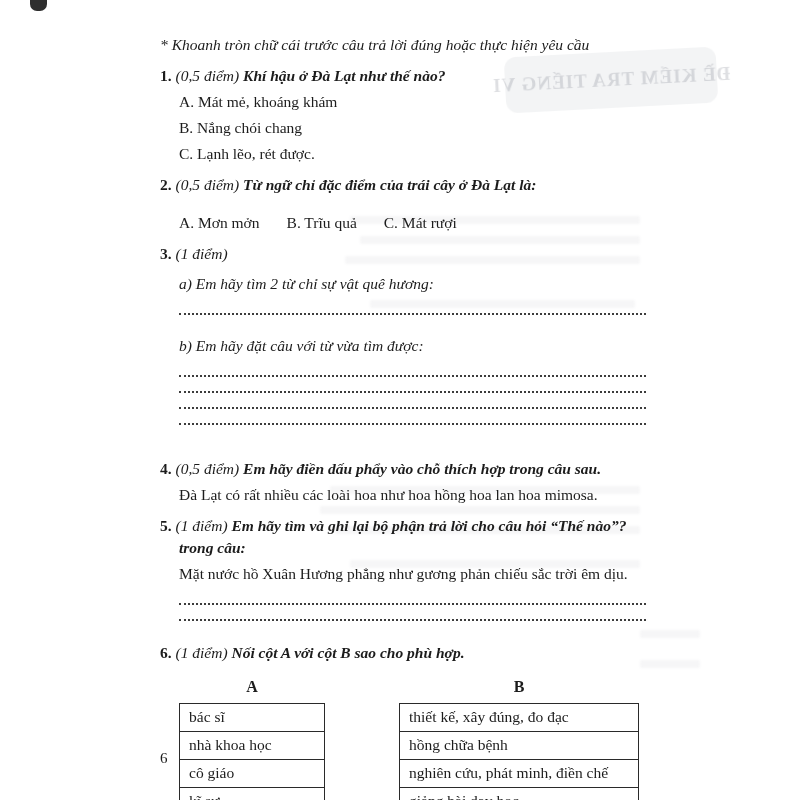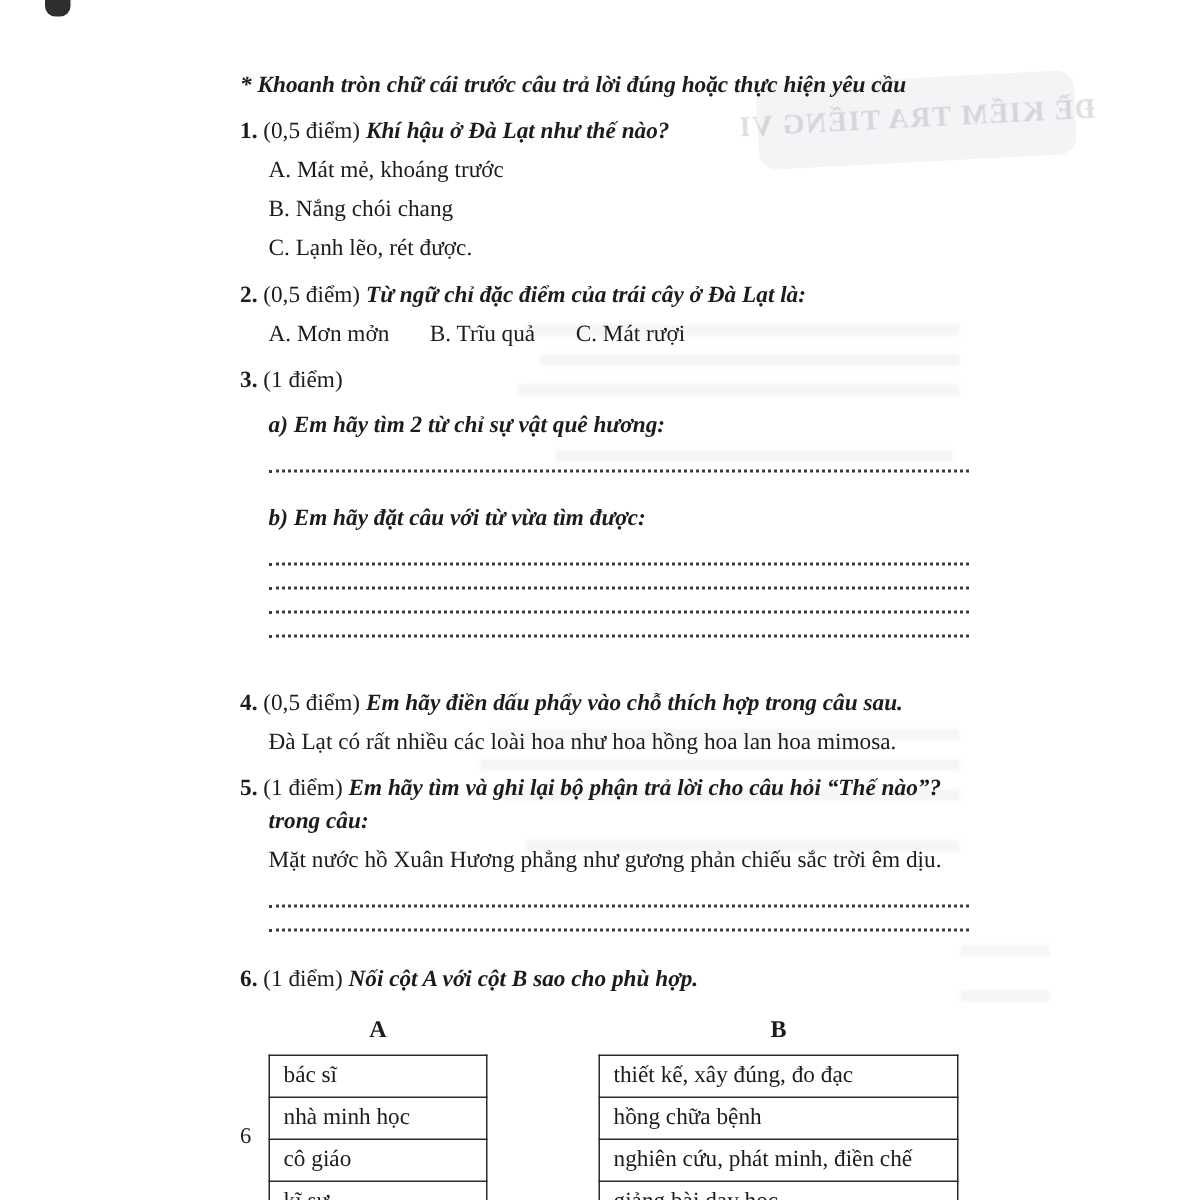--- a/index.html
+++ b/index.html
@@ -18,28 +18,28 @@
     display:flex;align-items:center;justify-content:center;filter:blur(0.4px);
   }
   .ghost-text{
     transform:scaleX(-1);color:rgba(70,75,95,0.18);font-weight:bold;
     font-size:19px;letter-spacing:1px;white-space:nowrap;
   }
   .smudge{position:absolute;background:rgba(70,75,95,0.05);filter:blur(1px);border-radius:2px;}
 
   
   .content{position:absolute;left:160px;top:34px;width:486px;font-size:15.5px;line-height:1.42;}
-  .instruction{font-weight:bold;font-style:italic;margin-bottom:7px;margin-top:12px;}
+  .instruction{font-weight:normal;font-style:italic;margin-bottom:7px;}
   .qline{margin-top:9px;padding-left:19px;text-indent:-19px;}
   .qnum{font-weight:bold;}
-  .qpts{}
+  .qpts{font-style:italic;}
   .qprompt{font-weight:bold;font-style:italic;}
   .option{margin:4px 0 0 19px;}
-  .options-row{display:flex;gap:27px;margin:4px 0 0 19px;}
-  .subpart{font-weight:bold;font-style:italic;margin:8px 0 0 19px;}
+  .options-row{display:flex;gap:27px;margin:16px 0 0 19px;}
+  .subpart{font-weight:normal;font-style:italic;margin:8px 0 0 19px;}
   .sentence{margin:4px 0 0 19px;}
   .dots{margin:10px 0 0 19px;height:4px;border-bottom:2px dotted #3c3c3c;}
   .dots.first{margin-top:14px;}
   .gap-md{height:12px;}
   .gap-lg{height:24px;}
 
   
   .match-headers{display:flex;margin:12px 0 2px 19px;font-weight:bold;font-size:16px;}
   .head-a{width:146px;text-align:center;}
   .head-spacer{width:74px;}
@@ -76,21 +76,21 @@
 
   <div class="content">
 
     <div class="instruction">* Khoanh tròn chữ cái trước câu trả lời đúng hoặc thực hiện yêu cầu</div>
 
     <div class="qline">
       <span class="qnum">1.</span>
       <span class="qpts">(0,5 điểm)</span>
       <span class="qprompt">Khí hậu ở Đà Lạt như thế nào?</span>
     </div>
-    <div class="option">A. Mát mẻ, khoáng trước</div>
+    <div class="option">A. Mát mẻ, khoáng khám</div>
     <div class="option">B. Nắng chói chang</div>
     <div class="option">C. Lạnh lẽo, rét được.</div>
 
     <div class="qline">
       <span class="qnum">2.</span>
       <span class="qpts">(0,5 điểm)</span>
       <span class="qprompt">Từ ngữ chỉ đặc điểm của trái cây ở Đà Lạt là:</span>
     </div>
     <div class="options-row">
       <span>A. Mơn mởn</span>
@@ -141,21 +141,21 @@
       <div class="head-b">B</div>
     </div>
 
     <div class="match-tables">
       <table class="table-a">
         <tbody>
             <tr>
               <td>bác sĩ</td>
             </tr>
         <tr>
-              <td>nhà minh học</td>
+              <td>nhà khoa học</td>
             </tr>
         <tr>
               <td>cô giáo</td>
             </tr>
         <tr>
               <td>kĩ sư</td>
             </tr>
       </tbody>
         </table>
       <div class="table-spacer"></div>

